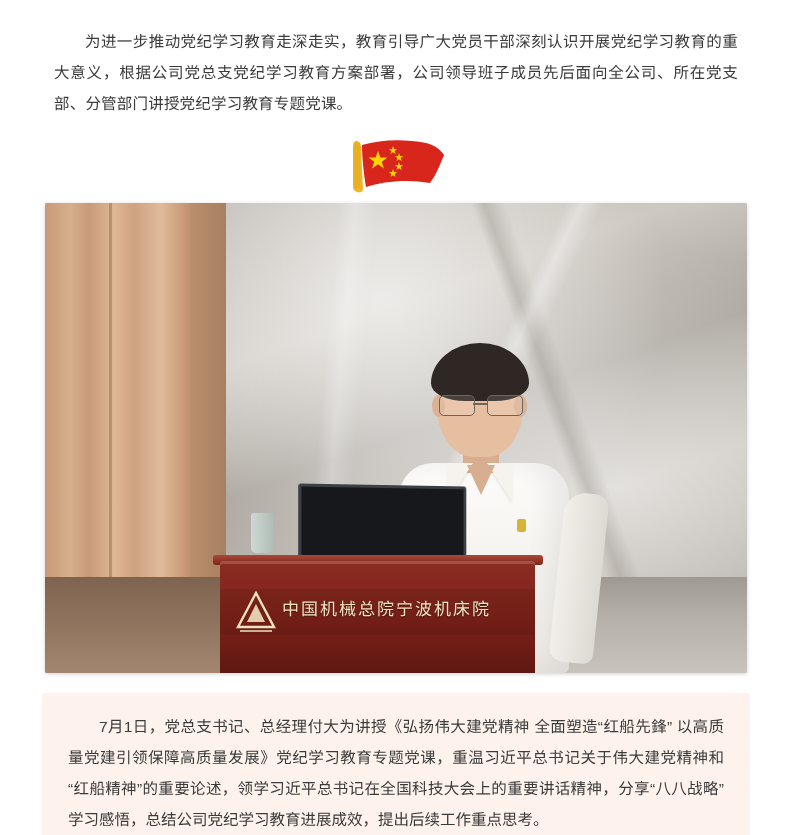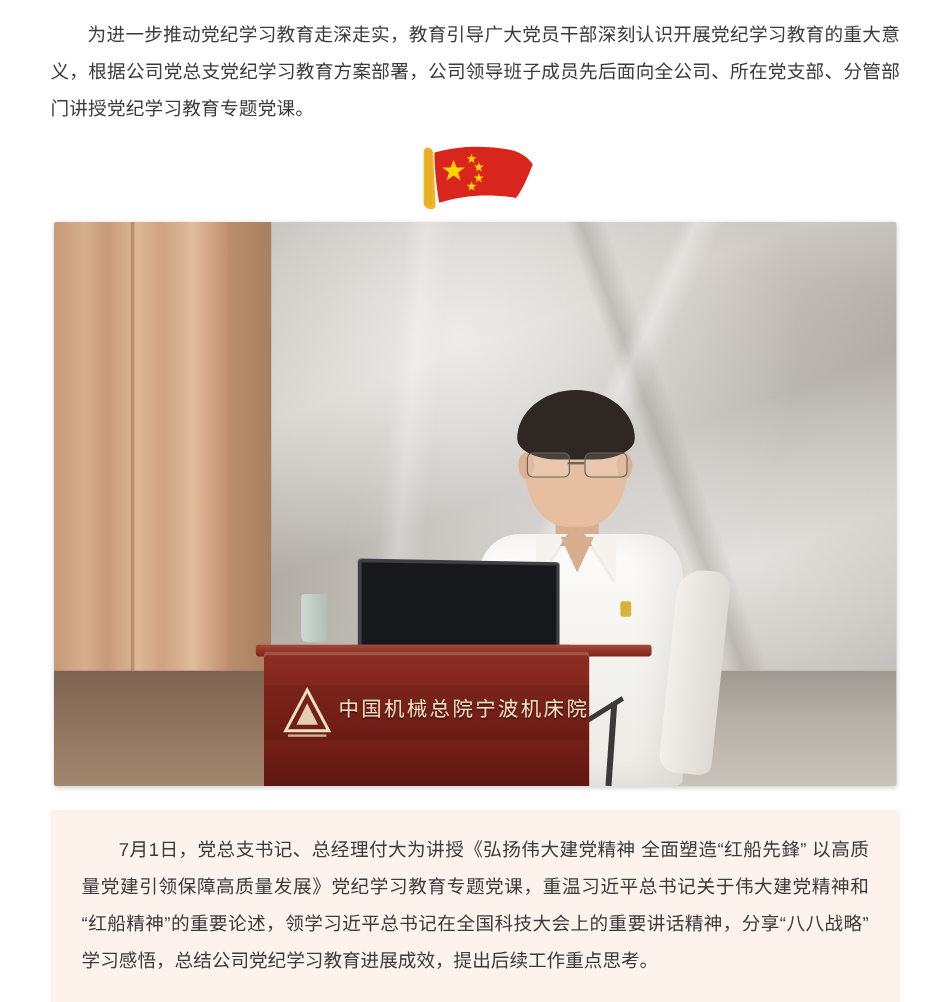--- a/index.html
+++ b/index.html
@@ -17,21 +17,21 @@
   .page {
     width: 792px;
     height: 835px;
     position: relative;
     background: #ffffff;
     box-sizing: border-box;
   }
 
   
   .intro {
-    margin: 0;
+    margin: 12px;
     padding: 14px 42px 0 42px;
     font-size: 15.5px;
     line-height: 31px;
     color: #3b3b3b;
     text-align: justify;
     text-indent: 2em;
     letter-spacing: 0.2px;
   }
 
   
@@ -263,21 +263,21 @@
     left: 206px; top: 310px;
     width: 22px; height: 40px;
     background: linear-gradient(to right, rgba(215,230,225,0.75), rgba(170,195,188,0.6));
     border-radius: 3px 3px 5px 5px;
   }
 
   
   .podium {
     position: absolute;
     left: 175px; top: 358px;
-    width: 271px; height: 112px;
+    width: 315px; height: 112px;
     background: linear-gradient(to bottom, #8c2c22 0%, #7b2119 55%, #5f1811 100%);
     border-radius: 3px 3px 0 0;
     box-shadow: inset 0 3px 0 rgba(255,255,255,0.18);
   }
   .podium-top {
     position: absolute;
     left: 168px; top: 352px;
     width: 330px; height: 10px;
     background: linear-gradient(to bottom, #a8493a, #7e2418);
     border-radius: 3px;

